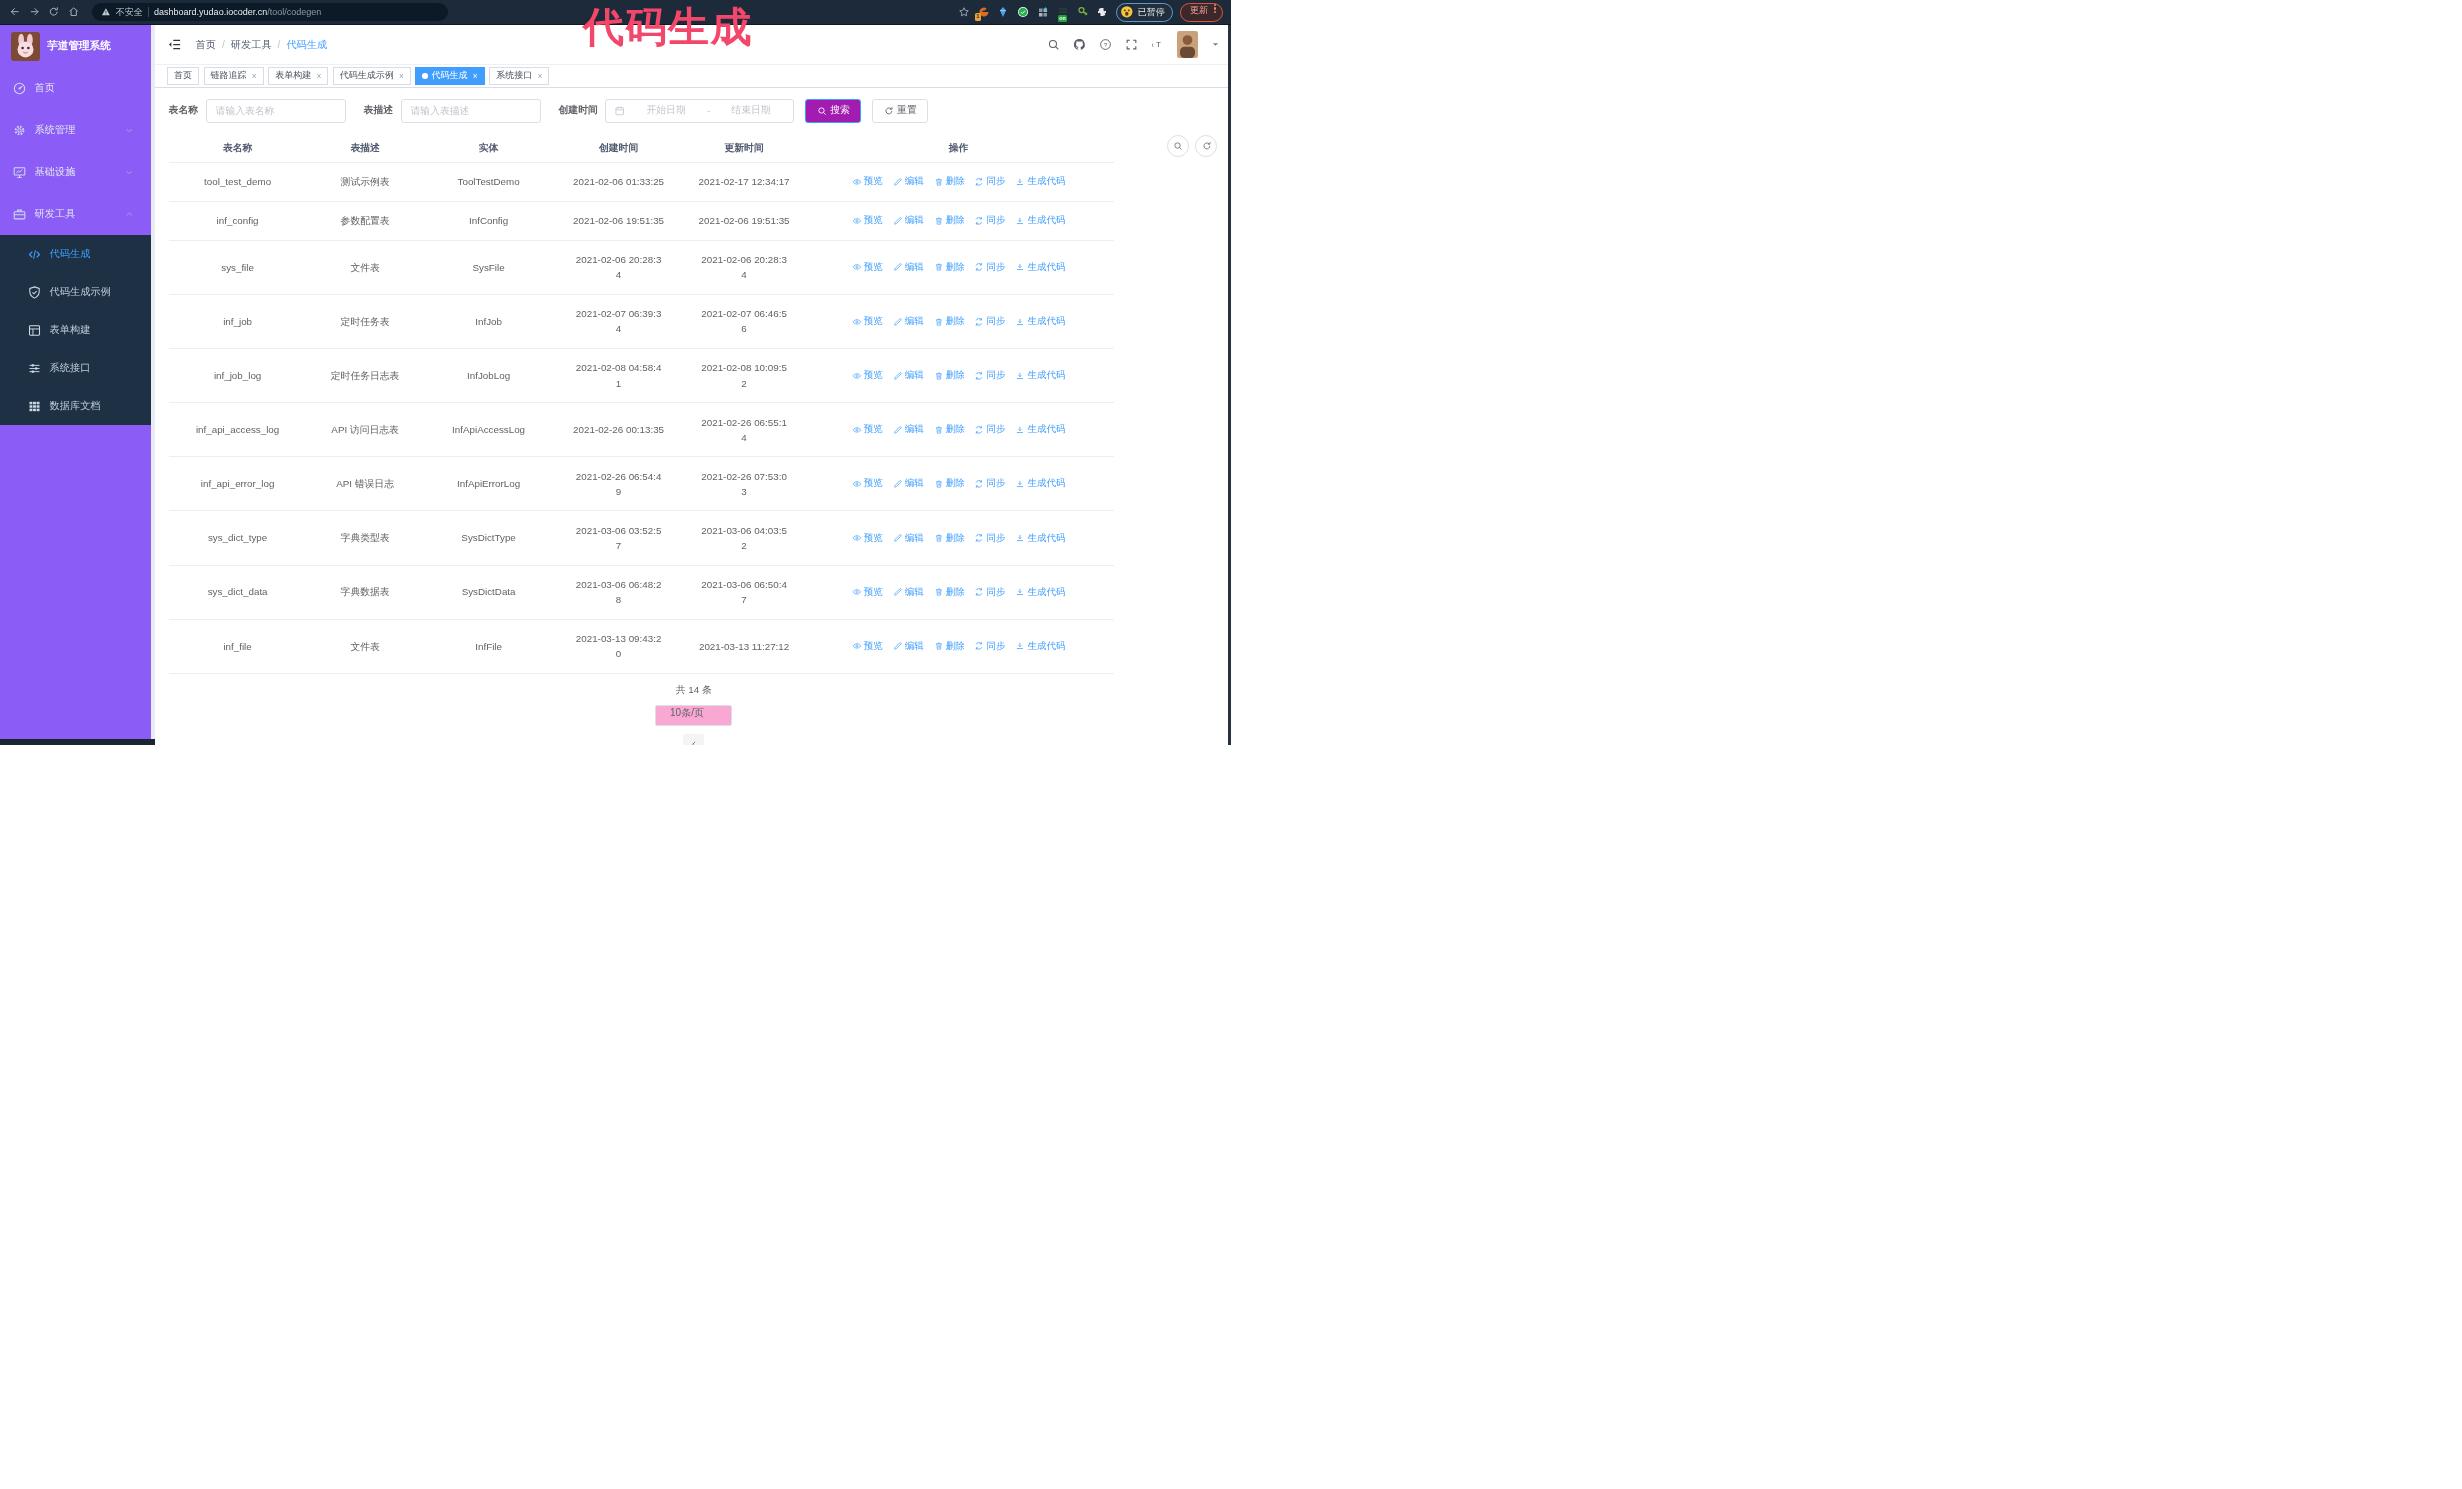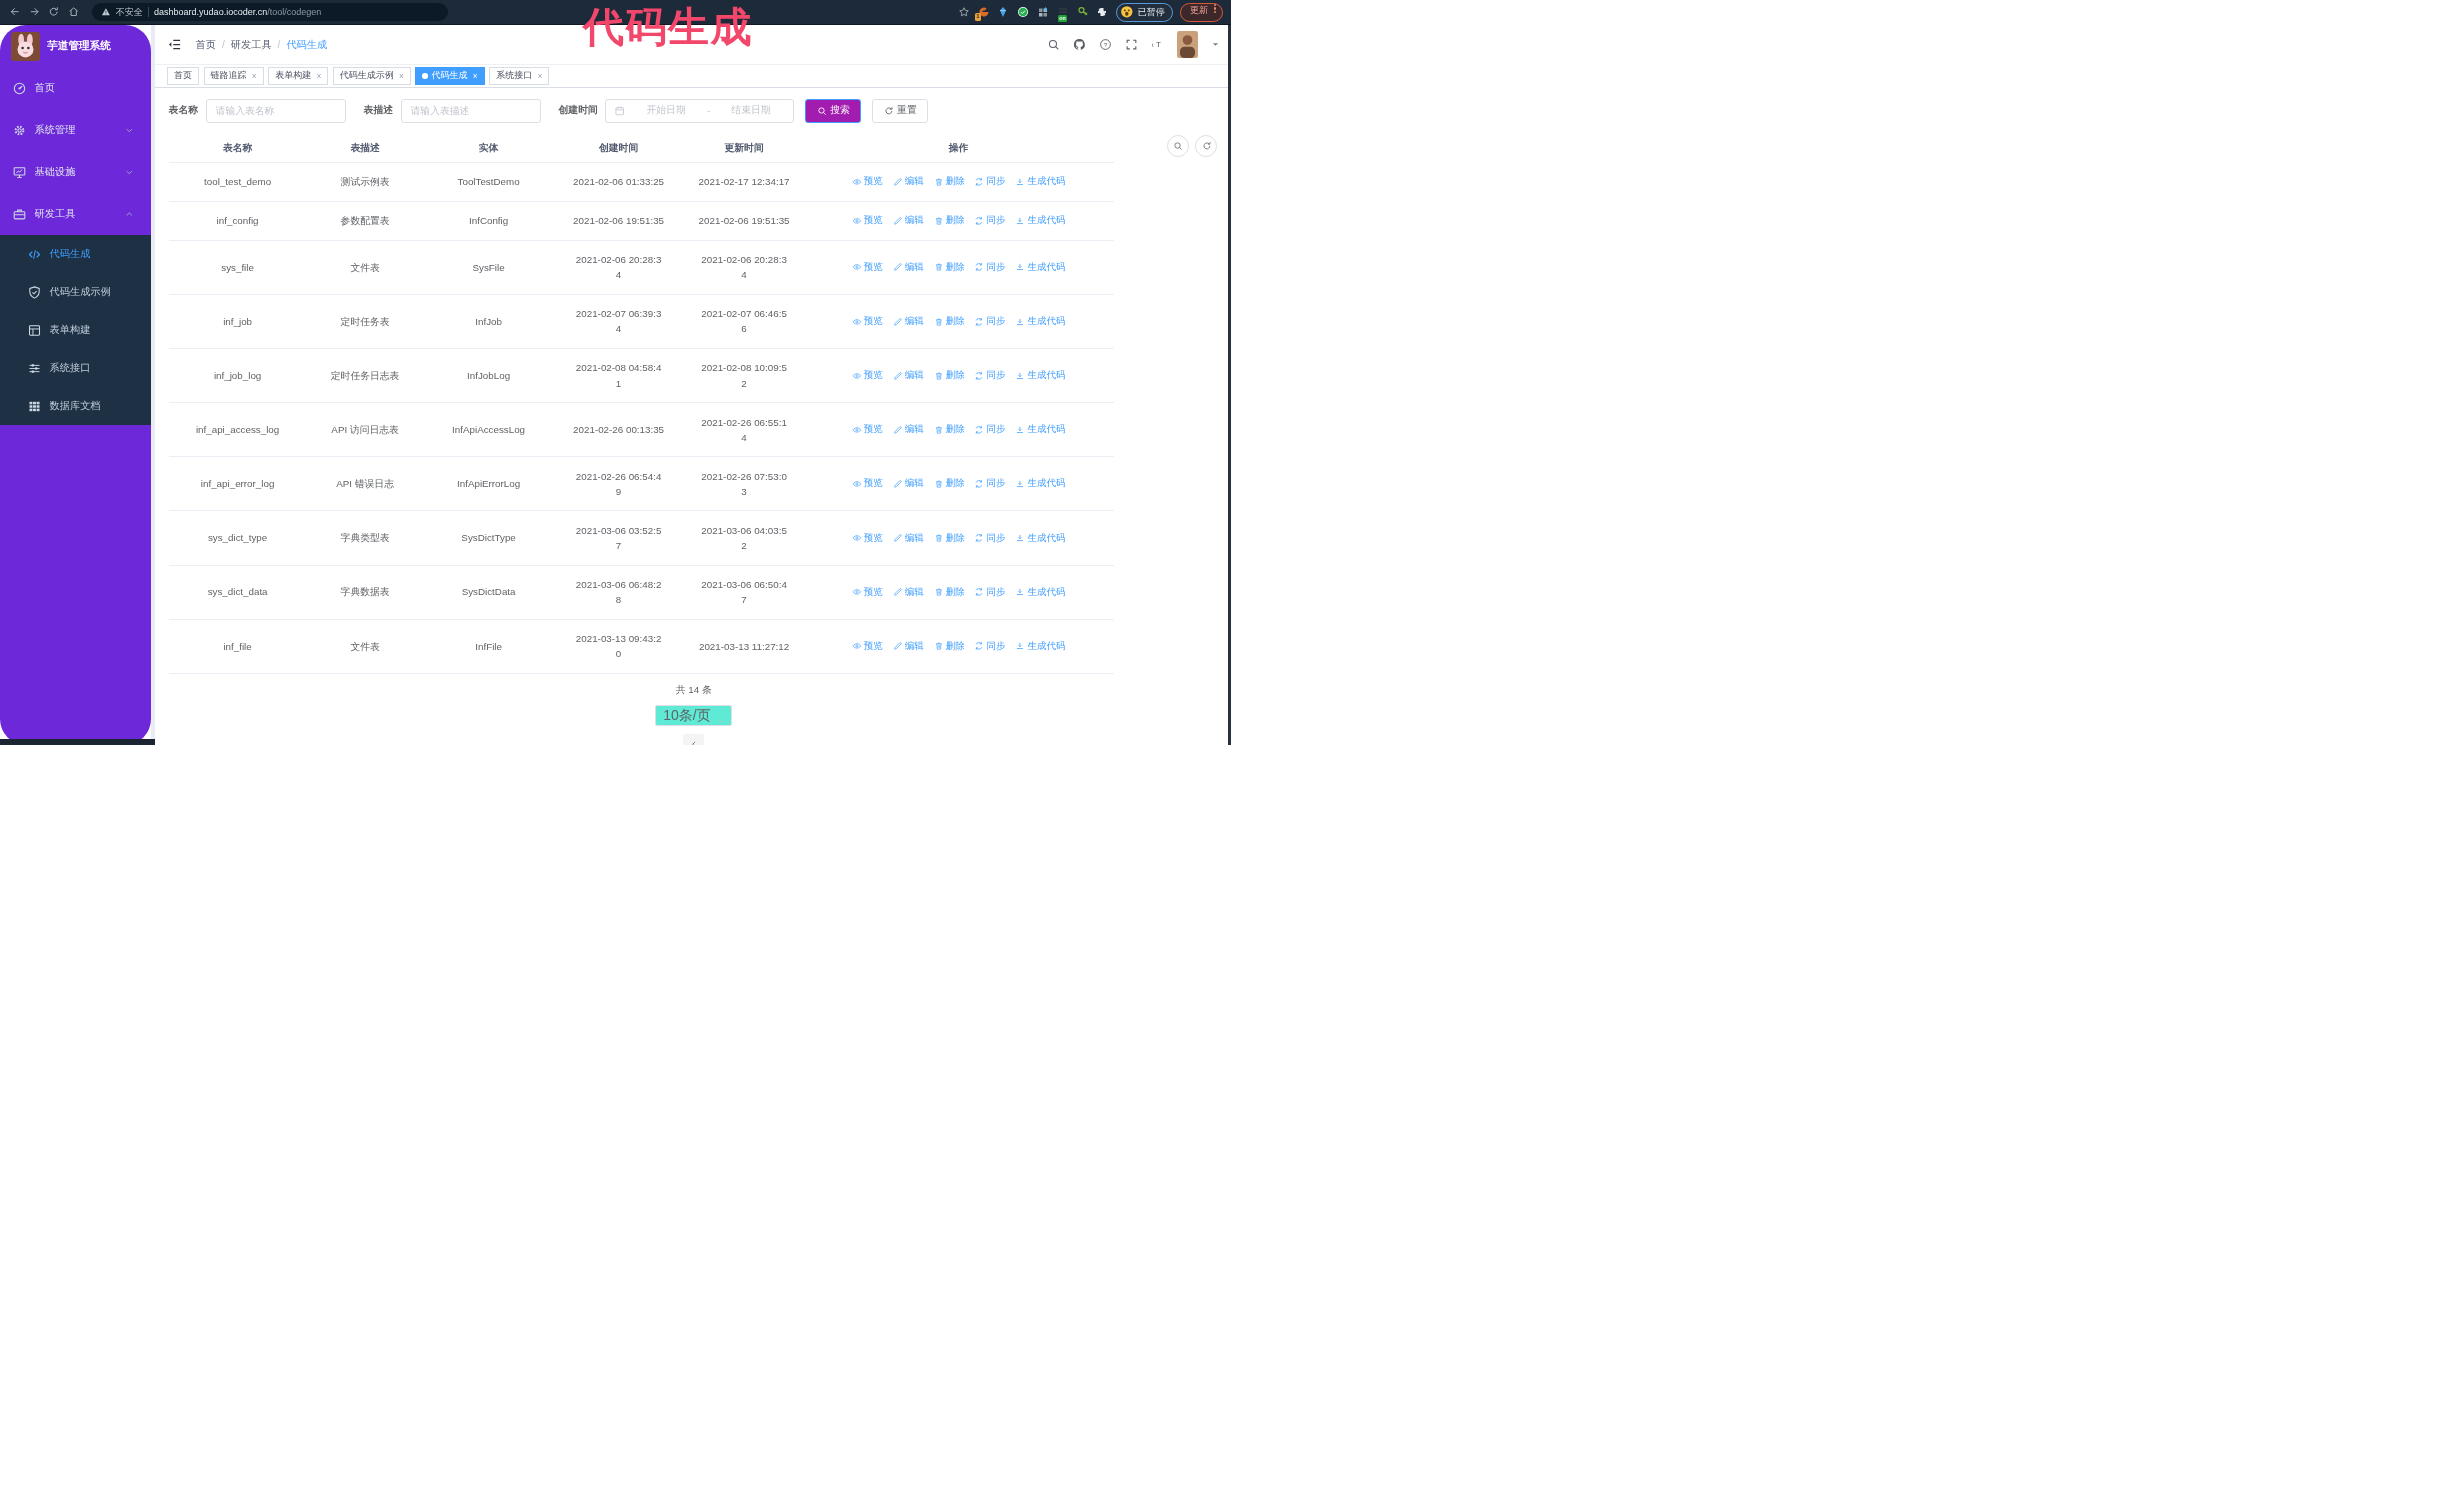--- a/index.html
+++ b/index.html
@@ -31,21 +31,21 @@
   .pill-update { display:flex; align-items:flex-start; gap:6px; height:19px; padding:0 6px 0 9px; border:1.5px solid #d9573a;
                  border-radius:9.8px; background:#3c282a; color:#f0a294; font-size:9px; }
   .dots { display:flex; flex-direction:column; gap:1.5px; }
   .dots i { width:2.3px; height:2.3px; border-radius:50%; background:#e98a6d; }
 
   
   .annotation { position:absolute; left:583px; top:0px; font-size:41px; font-weight:600; letter-spacing:1.5px;
                 z-index:50; white-space:nowrap; }
 
   
-  .sidebar { position:absolute; left:0; top:25px; width:151px; bottom:0; background:#6d28d9; color:#c8d3e0;border-radius:26px; }
+  .sidebar { position:absolute; left:0; top:25px; width:151px; bottom:0; background:#8b5cf6; color:#c8d3e0; }
   .side-scroll { position:absolute; left:151px; top:25px; width:4.5px; bottom:6px; background:#e8ebf4; }
   .side-bottom { position:absolute; left:0; bottom:0; width:155px; height:6px; background:#1a2531; }
   .logo-row { height:42px; display:flex; align-items:center; padding-left:10.6px; gap:7.6px; }
   .logo-row svg { width:29px; height:29px; border-radius:2.3px; }
   .logo-title { color:#fff; font-size:10.6px; font-weight:bold; }
   .menu-item { height:42px; display:flex; align-items:center; padding-left:12px; gap:7.6px; font-size:10.2px;
                color:#e2e9f1; cursor:pointer; }
   .menu-item .mi-icon { width:15px; height:15px; color:#cfd9e4; }
   .menu-item .chev { margin-left:auto; margin-right:16.7px; width:10.6px; height:10.6px; color:#9fb0c1; }
   .submenu { background:#1e3144; }
@@ -105,22 +105,22 @@
   .t-row > div { text-align:center; padding:11.4px 3px; line-height:1.55; }
   .t-head > div { color:#515a6e; font-weight:bold; padding:6.8px 3px; }
   .t-head { border-bottom:0.8px solid #ebeef5; }
   .actions { display:flex; justify-content:center; align-items:flex-start; gap:9.8px; white-space:nowrap; }
   .act { display:flex; align-items:center; gap:2.3px; color:#409EFF; font-size:9.5px; cursor:pointer; }
   .act svg { width:9.8px; height:9.8px; }
 
   
   .pagination { display:flex; align-items:center; justify-content:flex-end; gap:7.6px; margin-top:10.6px;
                 font-size:9.8px; color:#606266; padding-right:0px;flex-direction:column; }
-  .pg-select { width:77px; height:21px; border:0.8px solid #dcdfe6; border-radius:2.3px; display:flex; align-items:flex-end;
-               justify-content:center; gap:6px; font-size:14px; color:#606266; background:#5eead4; cursor:pointer; }
+  .pg-select { width:77px; height:21px; border:0.8px solid #dcdfe6; border-radius:2.3px; display:flex; align-items:flex-start;
+               justify-content:center; gap:6px; font-size:10px; color:#606266; background:#f9a8d4; cursor:pointer; }
   .pg-select svg { width:7.6px; height:7.6px; color:#c0c4cc; }
   .pg-tile { min-width:21px; height:21px; border-radius:2.3px; background:#f4f4f5; color:#606266; display:flex;
              align-items:center; justify-content:center; font-size:9.5px; cursor:pointer; }
   .pg-tile svg { width:8.3px; height:8.3px; }
   .pg-tile.active { background:#409EFF; color:#fff; font-weight:bold; }
   .pg-pages { display:flex; gap:6px; align-items:center; }
   .pg-goto-input { width:32px; height:21px; border:0.8px solid #dcdfe6; border-radius:2.3px; text-align:center;
                    font-size:9.8px; color:#606266; font-family:inherit; }
 
   

